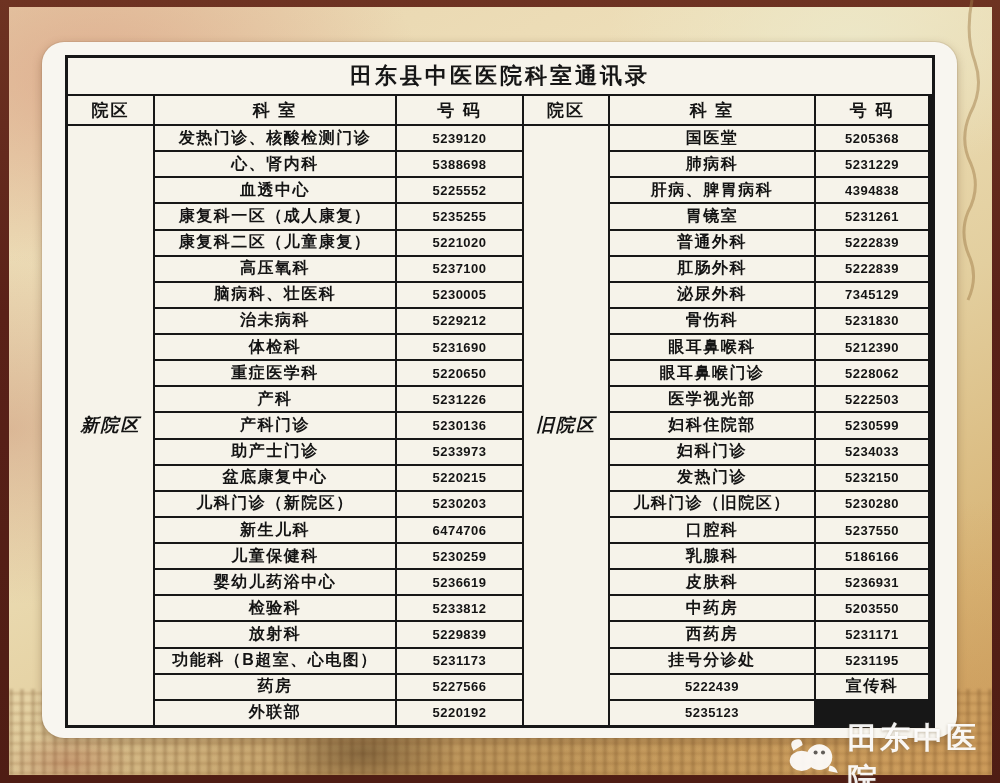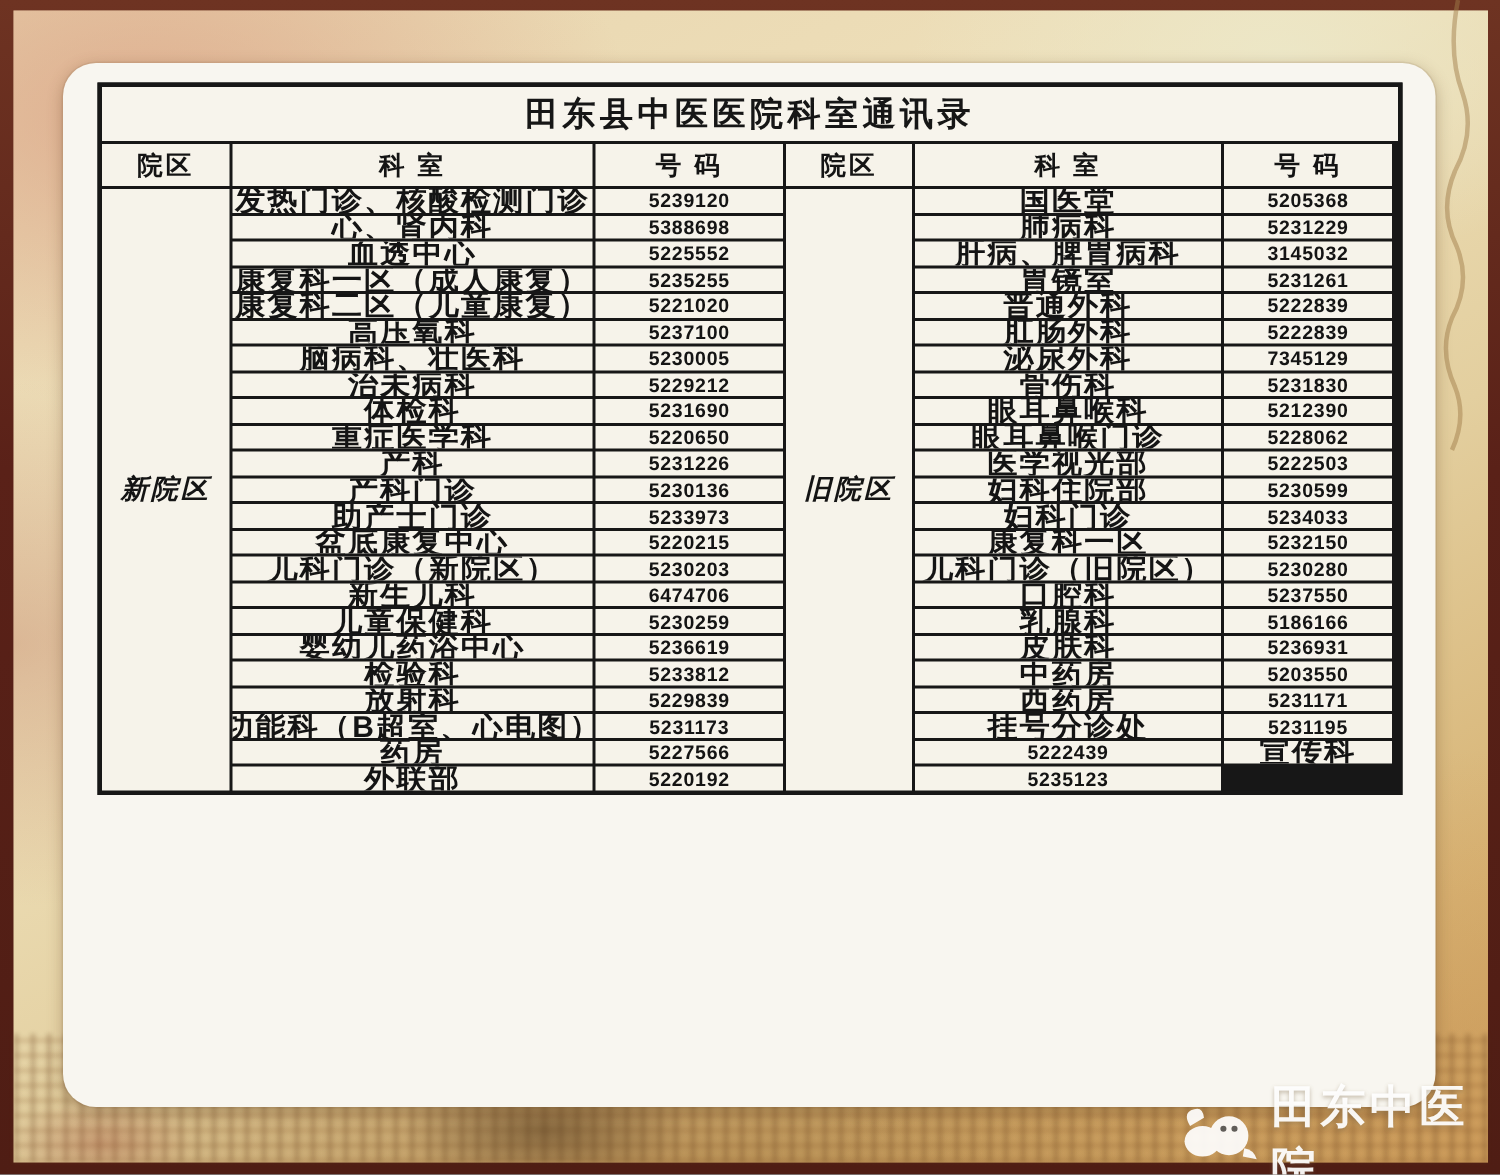--- a/index.html
+++ b/index.html
@@ -53,21 +53,21 @@
     left: 42px; top: 42px;
     width: 915px; height: 696px;
     background: #f8f6f0;
     border-radius: 22px;
     box-shadow: 0 3px 10px rgba(95,60,30,0.35), 0 0 0 1px rgba(120,90,60,0.10);
   }
   
   .sheet {
     position: absolute;
     left: 23px; top: 13px;
-    width: 870px; height: 475px;
+    width: 870px; height: 673px;
     box-sizing: border-box;
     border: 3px solid #171717;
     background: #171717;
     display: flex;
     flex-direction: column;
   }
   .title {
     height: 36px;
     margin-bottom: 2px;
     background: #f7f4ec;
@@ -104,21 +104,21 @@
     white-space: nowrap;
   }
   .head  { font-size: 17px; letter-spacing: 2px; }
   .campus {
     grid-row: 2 / -1;
     grid-column: 1;
     font-size: 18px;
     letter-spacing: 2px;
     font-style: italic;
   }
-  .dept  { font-size: 20px; letter-spacing: 1.5px; }
+  .dept  { font-size: 16px; letter-spacing: 1.5px; }
   .phone { font-size: 13px; letter-spacing: 0.5px; }
   
   .watermark {
     position: absolute;
     left: 786px; top: 718px;
     display: flex;
     align-items: center;
     gap: 4px;
     z-index: 5;
   }
@@ -229,21 +229,21 @@
           <div class="c head">号 码</div>
           <div class="c campus">旧院区</div>
 
             <div class="c dept">国医堂</div>
             <div class="c phone">5205368</div>
 
             <div class="c dept">肺病科</div>
             <div class="c phone">5231229</div>
 
             <div class="c dept">肝病、脾胃病科</div>
-            <div class="c phone">3145032</div>
+            <div class="c phone">4394838</div>
 
             <div class="c dept">胃镜室</div>
             <div class="c phone">5231261</div>
 
             <div class="c dept">普通外科</div>
             <div class="c phone">5222839</div>
 
             <div class="c dept">肛肠外科</div>
             <div class="c phone">5222839</div>
 
@@ -261,21 +261,21 @@
 
             <div class="c dept">医学视光部</div>
             <div class="c phone">5222503</div>
 
             <div class="c dept">妇科住院部</div>
             <div class="c phone">5230599</div>
 
             <div class="c dept">妇科门诊</div>
             <div class="c phone">5234033</div>
 
-            <div class="c dept">康复科一区</div>
+            <div class="c dept">发热门诊</div>
             <div class="c phone">5232150</div>
 
             <div class="c dept">儿科门诊（旧院区）</div>
             <div class="c phone">5230280</div>
 
             <div class="c dept">口腔科</div>
             <div class="c phone">5237550</div>
 
             <div class="c dept">乳腺科</div>
             <div class="c phone">5186166</div>

